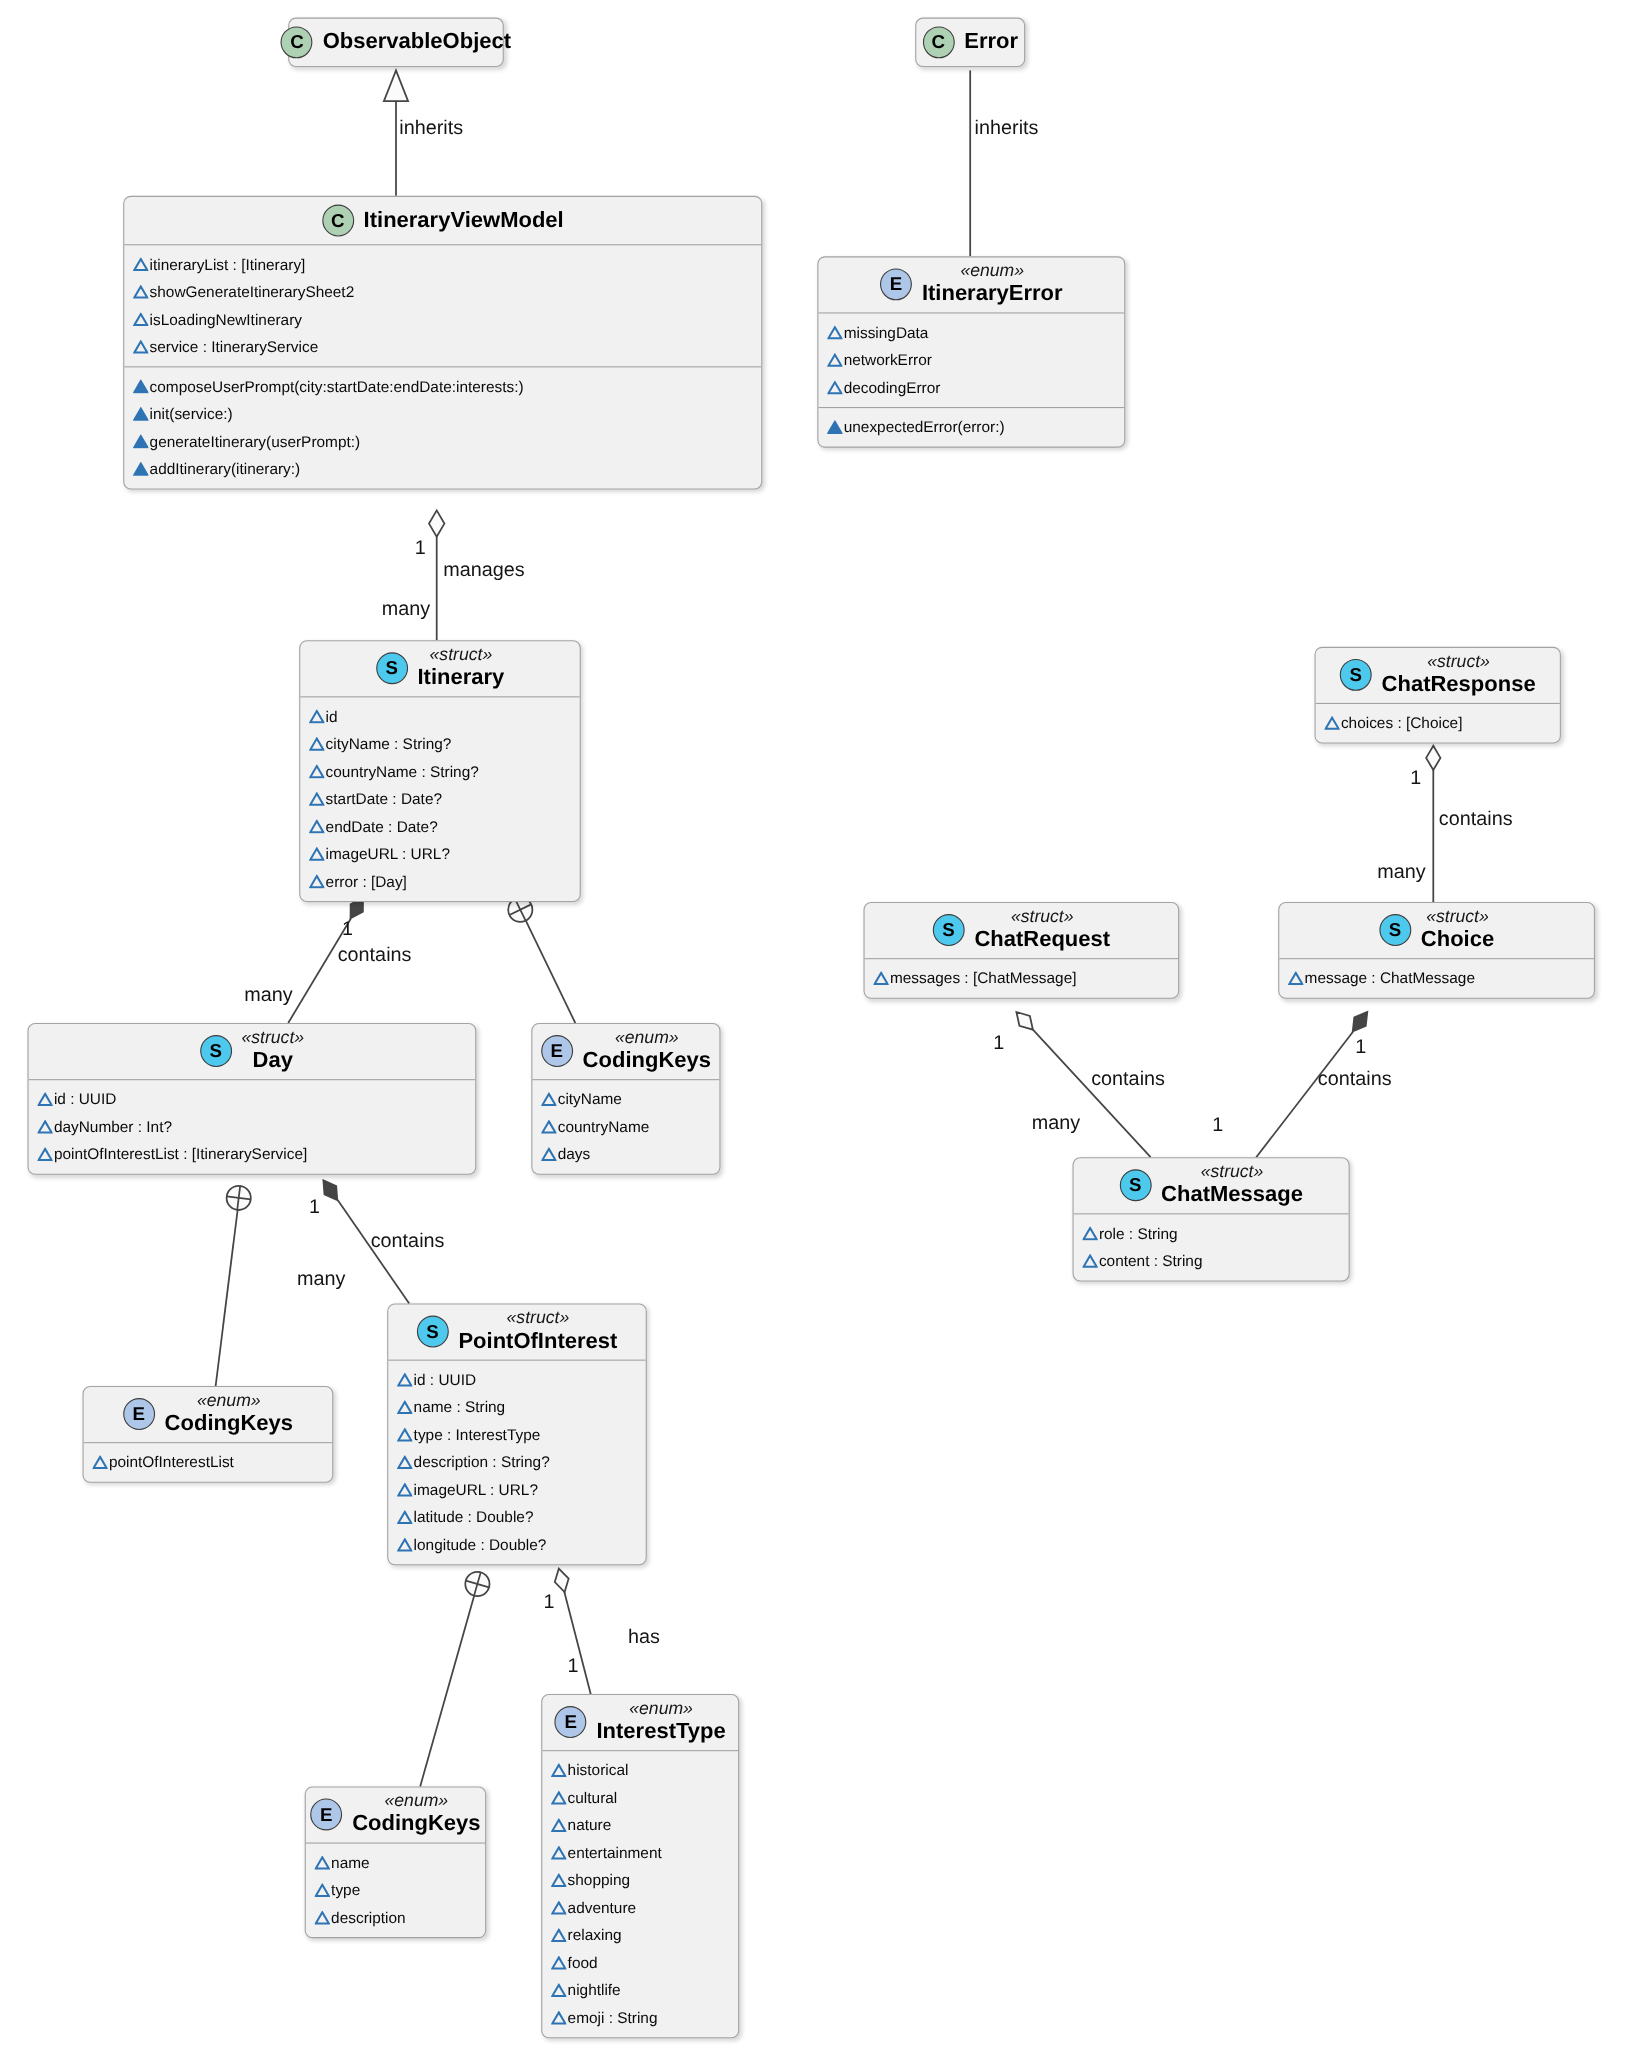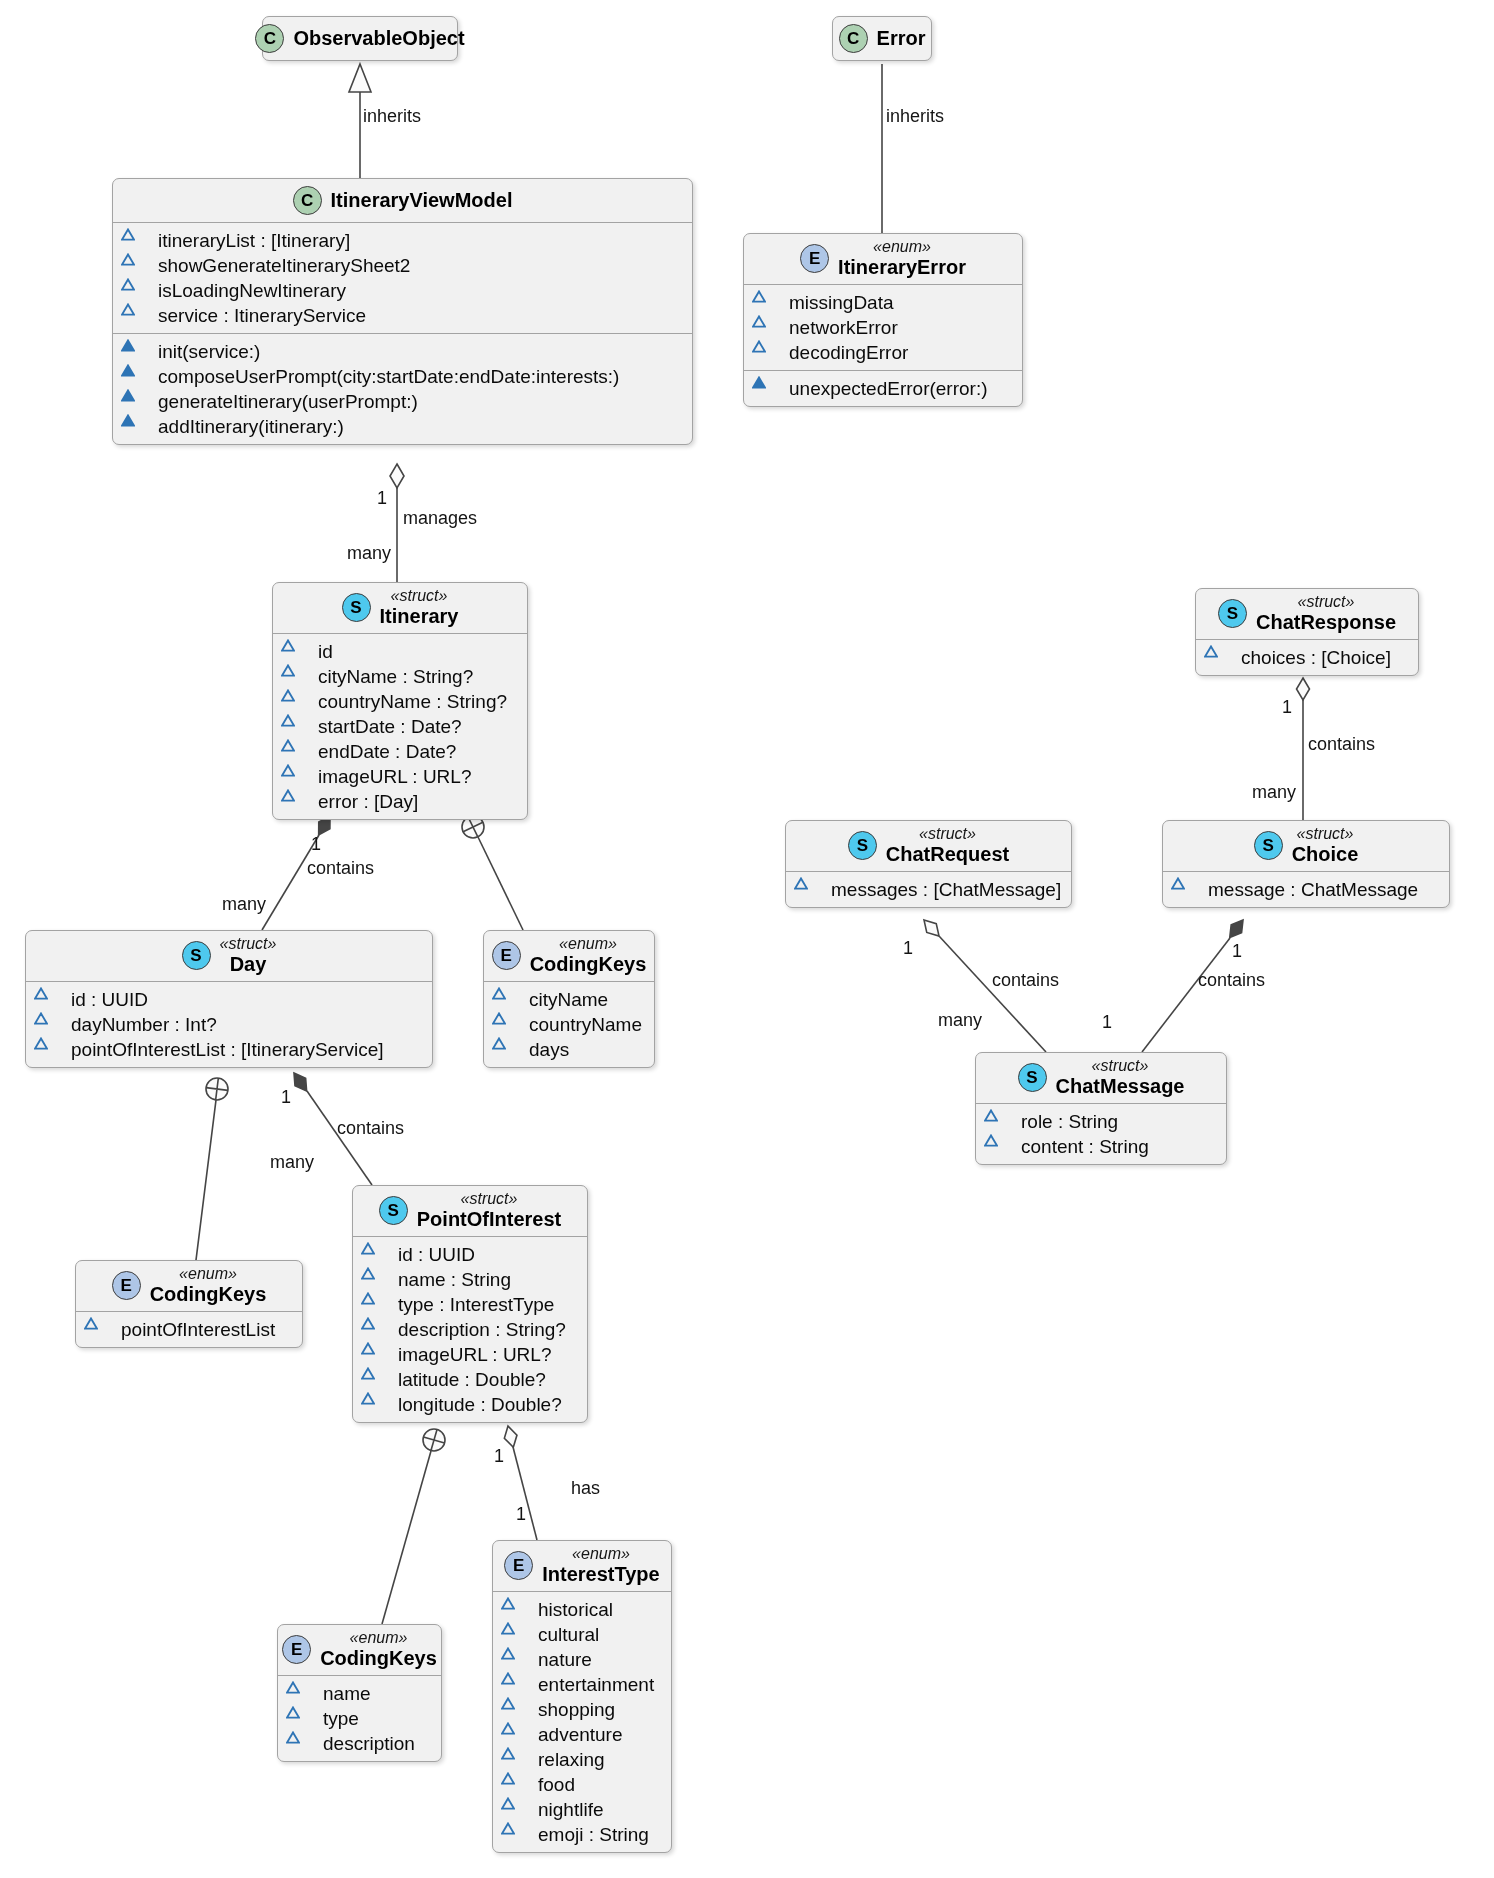--- a/index.html
+++ b/index.html
@@ -10,21 +10,21 @@
            border-radius:7px;box-shadow:2px 2px 4px rgba(0,0,0,0.16);box-sizing:border-box;}
   .box-title{display:flex;align-items:center;justify-content:center;gap:9px;padding:7px 10px;}
   .box-title.stacked{padding:4px 10px 5px 10px;}
   .title-stack{display:flex;flex-direction:column;align-items:center;line-height:1.15;}
   .stereotype{font-style:italic;font-size:16px;color:#161616;}
   .class-name{font-weight:bold;font-size:20px;color:#000;white-space:nowrap;}
   .spot{width:29px;height:29px;border-radius:50%;border:1.5px solid #3d3d3d;display:flex;
         align-items:center;justify-content:center;font-weight:bold;font-size:17px;color:#000;
         box-sizing:border-box;flex:none;}
   .box-section{border-top:1.5px solid #A3A3A3;padding:5px 8px;}
-  .member{display:flex;gap:23px;font-size:19px;line-height:25px;white-space:nowrap;}
+  .member{display:flex;align-items:center;gap:1px;font-size:14px;line-height:25px;white-space:nowrap;}
   .tri{width:14px;height:13px;flex:none;}
   .edge-label{position:absolute;z-index:3;font-size:18px;color:#141414;white-space:nowrap;}
   .edge-label.r{text-align:right;}
 </style>
 </head>
 <body>
 
 <div class="canvas">
 
   <svg class="edges" width="1494" height="1878">
@@ -137,27 +137,27 @@
             <path d="M6.5 1.3 L12 10.7 L1 10.7 Z" stroke="#2E74B5" stroke-width="1.7" fill="none"></path>
           </svg>
           <span>service : ItineraryService</span>
         </div>
       </div>
     <div class="box-section">
         <div class="member">
           <svg class="tri" viewBox="0 0 13 12">
             <path d="M6.5 1.3 L12 10.7 L1 10.7 Z" stroke="#2E74B5" stroke-width="1.7" fill="#2E74B5"></path>
           </svg>
+          <span>composeUserPrompt(city:startDate:endDate:interests:)</span>
+        </div>
+        <div class="member">
+          <svg class="tri" viewBox="0 0 13 12">
+            <path d="M6.5 1.3 L12 10.7 L1 10.7 Z" stroke="#2E74B5" stroke-width="1.7" fill="#2E74B5"></path>
+          </svg>
           <span>init(service:)</span>
-        </div>
-        <div class="member">
-          <svg class="tri" viewBox="0 0 13 12">
-            <path d="M6.5 1.3 L12 10.7 L1 10.7 Z" stroke="#2E74B5" stroke-width="1.7" fill="#2E74B5"></path>
-          </svg>
-          <span>composeUserPrompt(city:startDate:endDate:interests:)</span>
         </div>
         <div class="member">
           <svg class="tri" viewBox="0 0 13 12">
             <path d="M6.5 1.3 L12 10.7 L1 10.7 Z" stroke="#2E74B5" stroke-width="1.7" fill="#2E74B5"></path>
           </svg>
           <span>generateItinerary(userPrompt:)</span>
         </div>
         <div class="member">
           <svg class="tri" viewBox="0 0 13 12">
             <path d="M6.5 1.3 L12 10.7 L1 10.7 Z" stroke="#2E74B5" stroke-width="1.7" fill="#2E74B5"></path>

